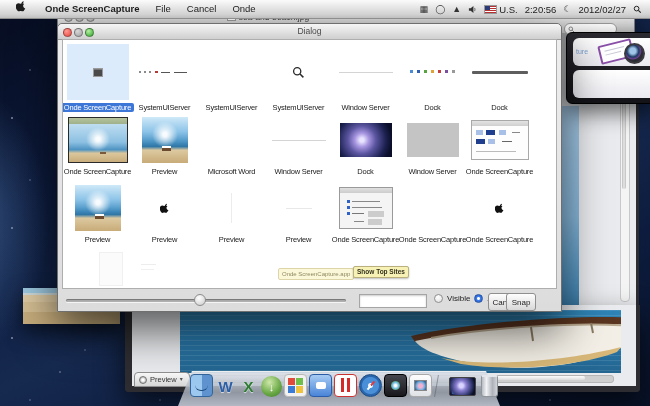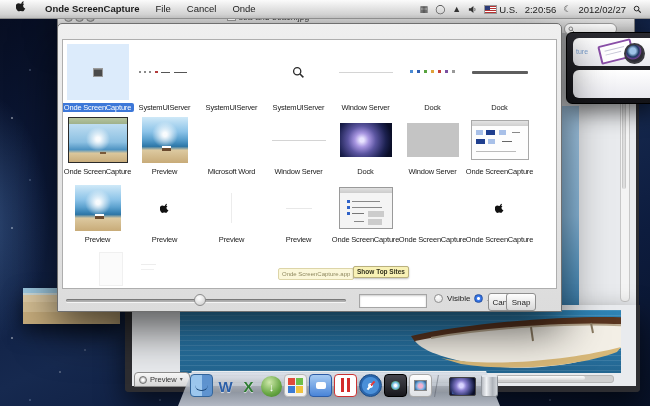--- a/index.html
+++ b/index.html
@@ -353,20 +353,26 @@
   <div id="onde-panel">
     <div class="onde-card">
       <span class="onde-logo-txt">ture</span>
       <span class="ticket"></span>
       <span class="lens"></span>
     </div>
     <div class="onde-card"></div>
   </div>
 
   <div id="dialog">
+    <div id="dialog-titlebar">
+      <span class="dlg-dot dot-red"></span>
+      <span class="dlg-dot dot-yellow"></span>
+      <span class="dlg-dot dot-green"></span>
+      <span class="title">Dialog</span>
+    </div>
     <div id="dialog-content">
       <div class="frag" style="left:36px;top:212px;width:22px;height:32px"></div>
       <div class="frag" style="left:78px;top:224px;width:15px;height:1px;border:none;background:#ededed"></div>
       <div class="frag" style="left:78px;top:229px;width:13px;height:1px;border:none;background:#f0f0f0"></div>
       <span class="chip chip1" style="left:215px;top:228px">Onde ScreenCapture.app</span>
       <span class="chip chip2" style="left:290px;top:226px">Show Top Sites</span>
     <div class="grid-row" style="top: 4px;">
           <div class="cell">
             <div class="thumb-wrap" style="height: 56px;">
               <div class="t-selection"></div>

